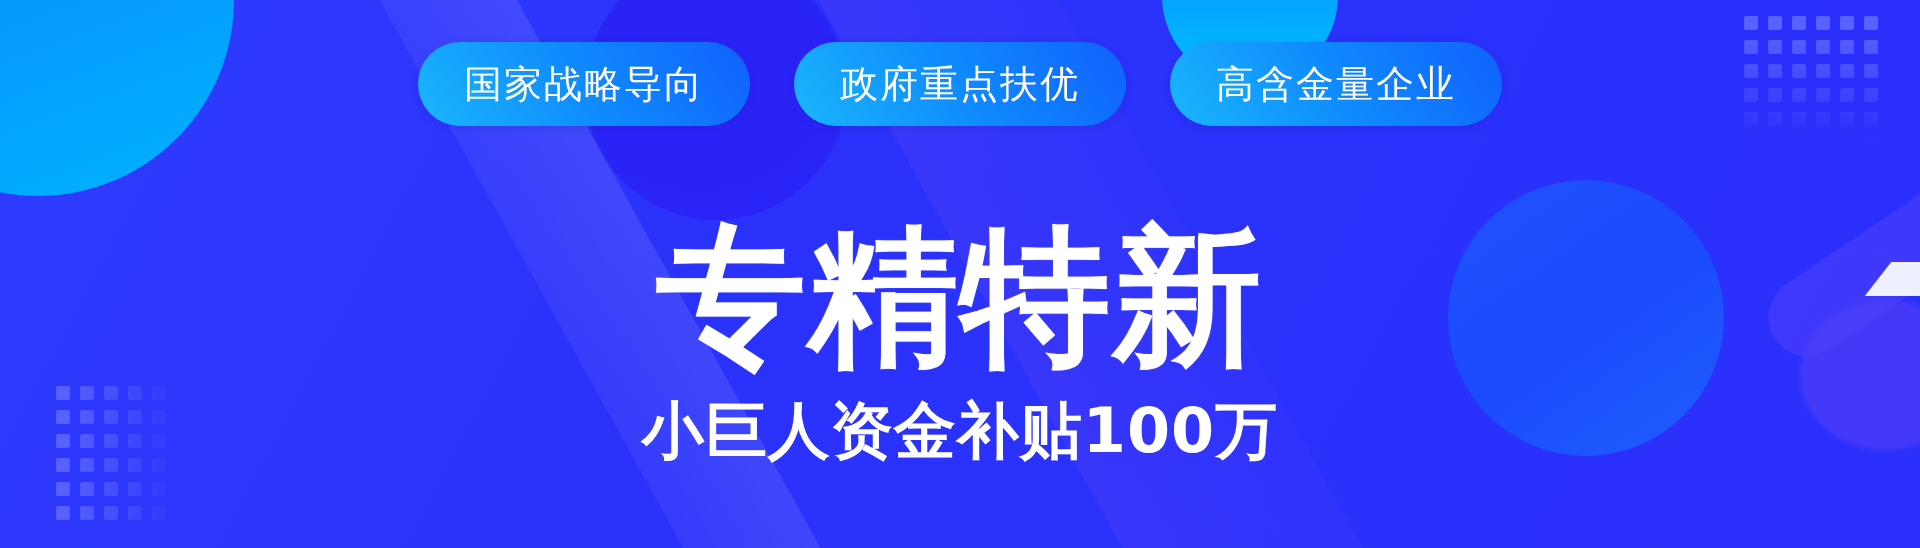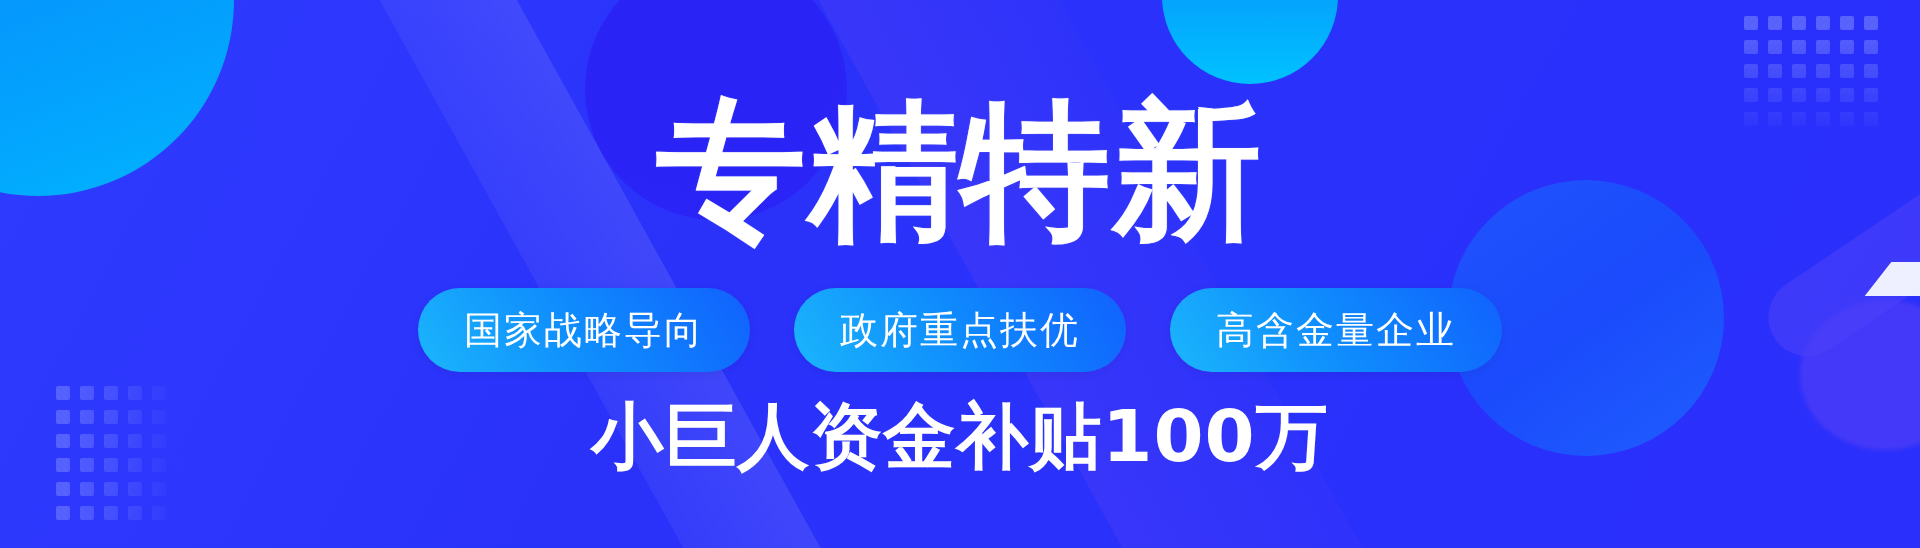--- a/index.html
+++ b/index.html
@@ -153,21 +153,21 @@
     font-weight: 400;
     letter-spacing: 2px;
     white-space: nowrap;
     background: linear-gradient(58deg, #1bb6fc 0%, #0f8cfd 48%, #1161fe 100%);
     box-shadow: 0 2px 10px rgba(0,0,0,.07);
   }
 
   #subheadline {
     margin-top: 28px;
     color: #ffffff;
-    font-size: 72px;
+    font-size: 62px;
     line-height: 1;
     font-weight: 700;
     letter-spacing: 1px;
     white-space: nowrap;
   }
 </style>
 </head>
 <body>
 
 <div id="banner">
@@ -253,30 +253,30 @@
       <div class="dot"></div>
       <div class="dot"></div>
       <div class="dot"></div>
       <div class="dot"></div>
       <div class="dot"></div>
       <div class="dot"></div>
       <div class="dot"></div>
     </div>
 
   <div id="content">
-    <div id="headline">专精特新</div>
-
     <div id="pill-row">
       <div class="pill">
         <span>国家战略导向</span>
       </div>
       <div class="pill">
         <span>政府重点扶优</span>
       </div>
       <div class="pill">
         <span>高含金量企业</span>
       </div>
     </div>
 
+    <div id="headline">专精特新</div>
+
     <div id="subheadline">小巨人资金补贴100万</div>
   </div>
 
 </div>
 
 </body></html>

